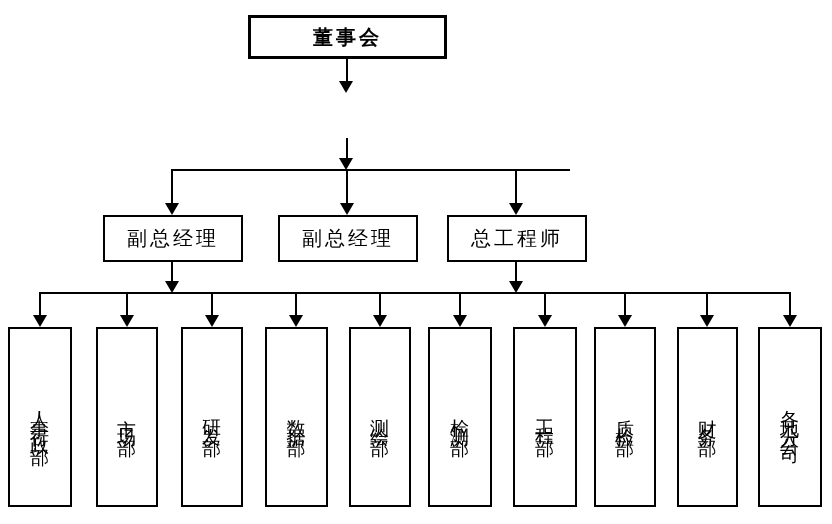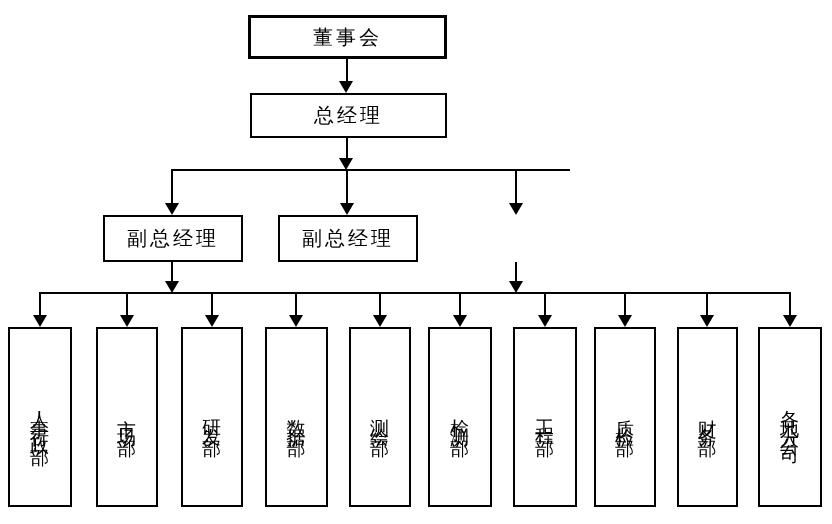--- a/index.html
+++ b/index.html
@@ -20,21 +20,21 @@
     box-sizing: border-box;
     border: 2px solid #000000;
     background: #ffffff;
     display: flex;
     align-items: center;
     justify-content: center;
     font-size: 20px;
     letter-spacing: 3px;
     white-space: nowrap;
   }
-  .node.board { border-width: 3px; }
+  .node.board { border-width: 3px; font-weight: bold; }
   .node.dept {
     top: 327px;
     height: 180px;
     font-size: 19px;
     letter-spacing: 0;
   }
   .vtext {
     writing-mode: vertical-rl;
     text-orientation: upright;
     letter-spacing: 9px;
@@ -64,23 +64,20 @@
 
 <div class="canvas">
 
   <div class="node board" style="left:248px; top:15px; width:199px; height:44px;">
     <span>董事会</span>
   </div>
 
   <div class="vline" style="left:346px; top:58px; height:24px;"></div>
   <div class="arrow-down" style="left:339px; top:81px;"></div>
 
-  <div class="node" style="left:250px; top:93px; width:197px; height:45px;">
-    <span>总经理</span>
-  </div>
 
   <div class="vline" style="left:346px; top:138px; height:21px;"></div>
   <div class="arrow-down" style="left:339px; top:158px;"></div>
 
   <div class="hline" style="left:171px; top:169px; width:399px;"></div>
 
 
   <div class="vline" style="left:171px; top:169px; height:35px;"></div>
   <div class="arrow-down" style="left:165px; top:203px;"></div>
 
@@ -88,20 +85,23 @@
   <div class="arrow-down" style="left:340px; top:203px;"></div>
 
   <div class="vline" style="left:515px; top:169px; height:35px;"></div>
   <div class="arrow-down" style="left:509px; top:203px;"></div>
 
   <div class="node" style="left:103px; top:215px; width:140px; height:47px;">
     <span>副总经理</span>
   </div>
   <div class="node" style="left:278px; top:215px; width:140px; height:47px;">
     <span>副总经理</span>
+  </div>
+  <div class="node" style="left:447px; top:215px; width:140px; height:47px;">
+    <span>总工程师</span>
   </div>
 
   <div class="vline" style="left:171px; top:262px; height:20px;"></div>
   <div class="arrow-down" style="left:165px; top:281px;"></div>
 
   <div class="vline" style="left:515px; top:262px; height:20px;"></div>
   <div class="arrow-down" style="left:509px; top:281px;"></div>
 
   <div class="hline" style="left:39px; top:292px; width:752px;"></div>
 

